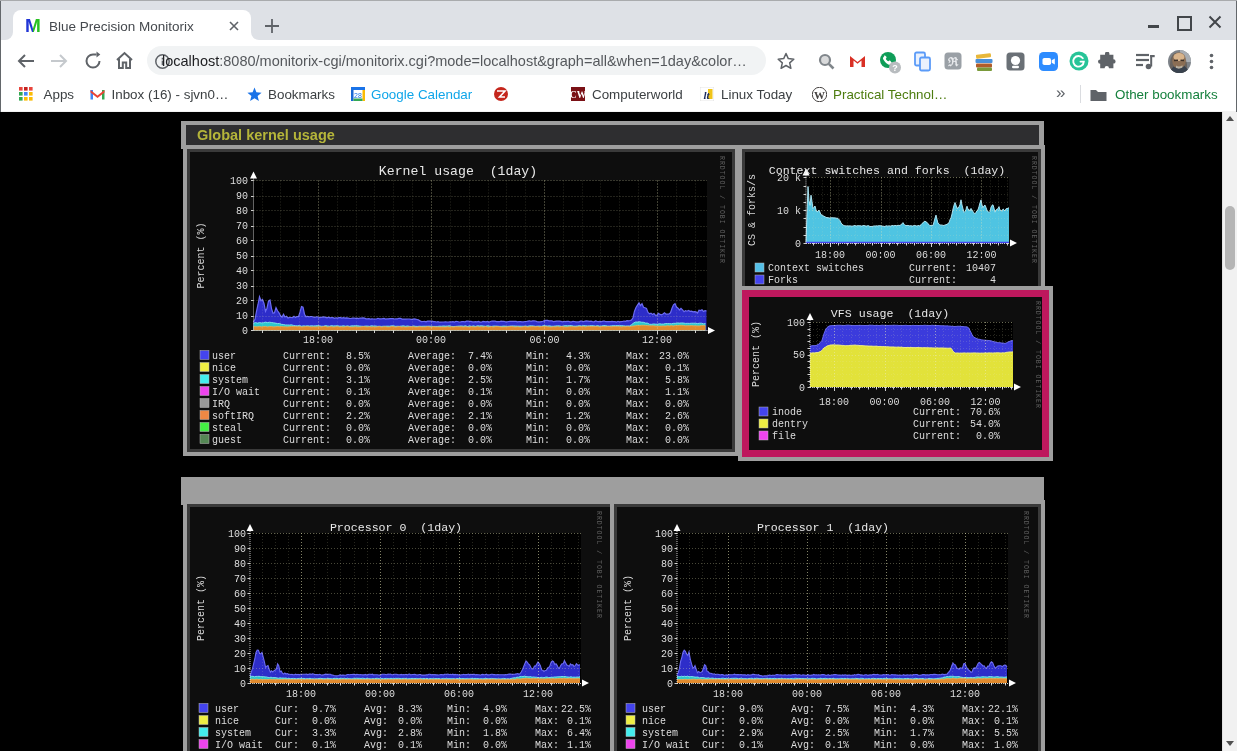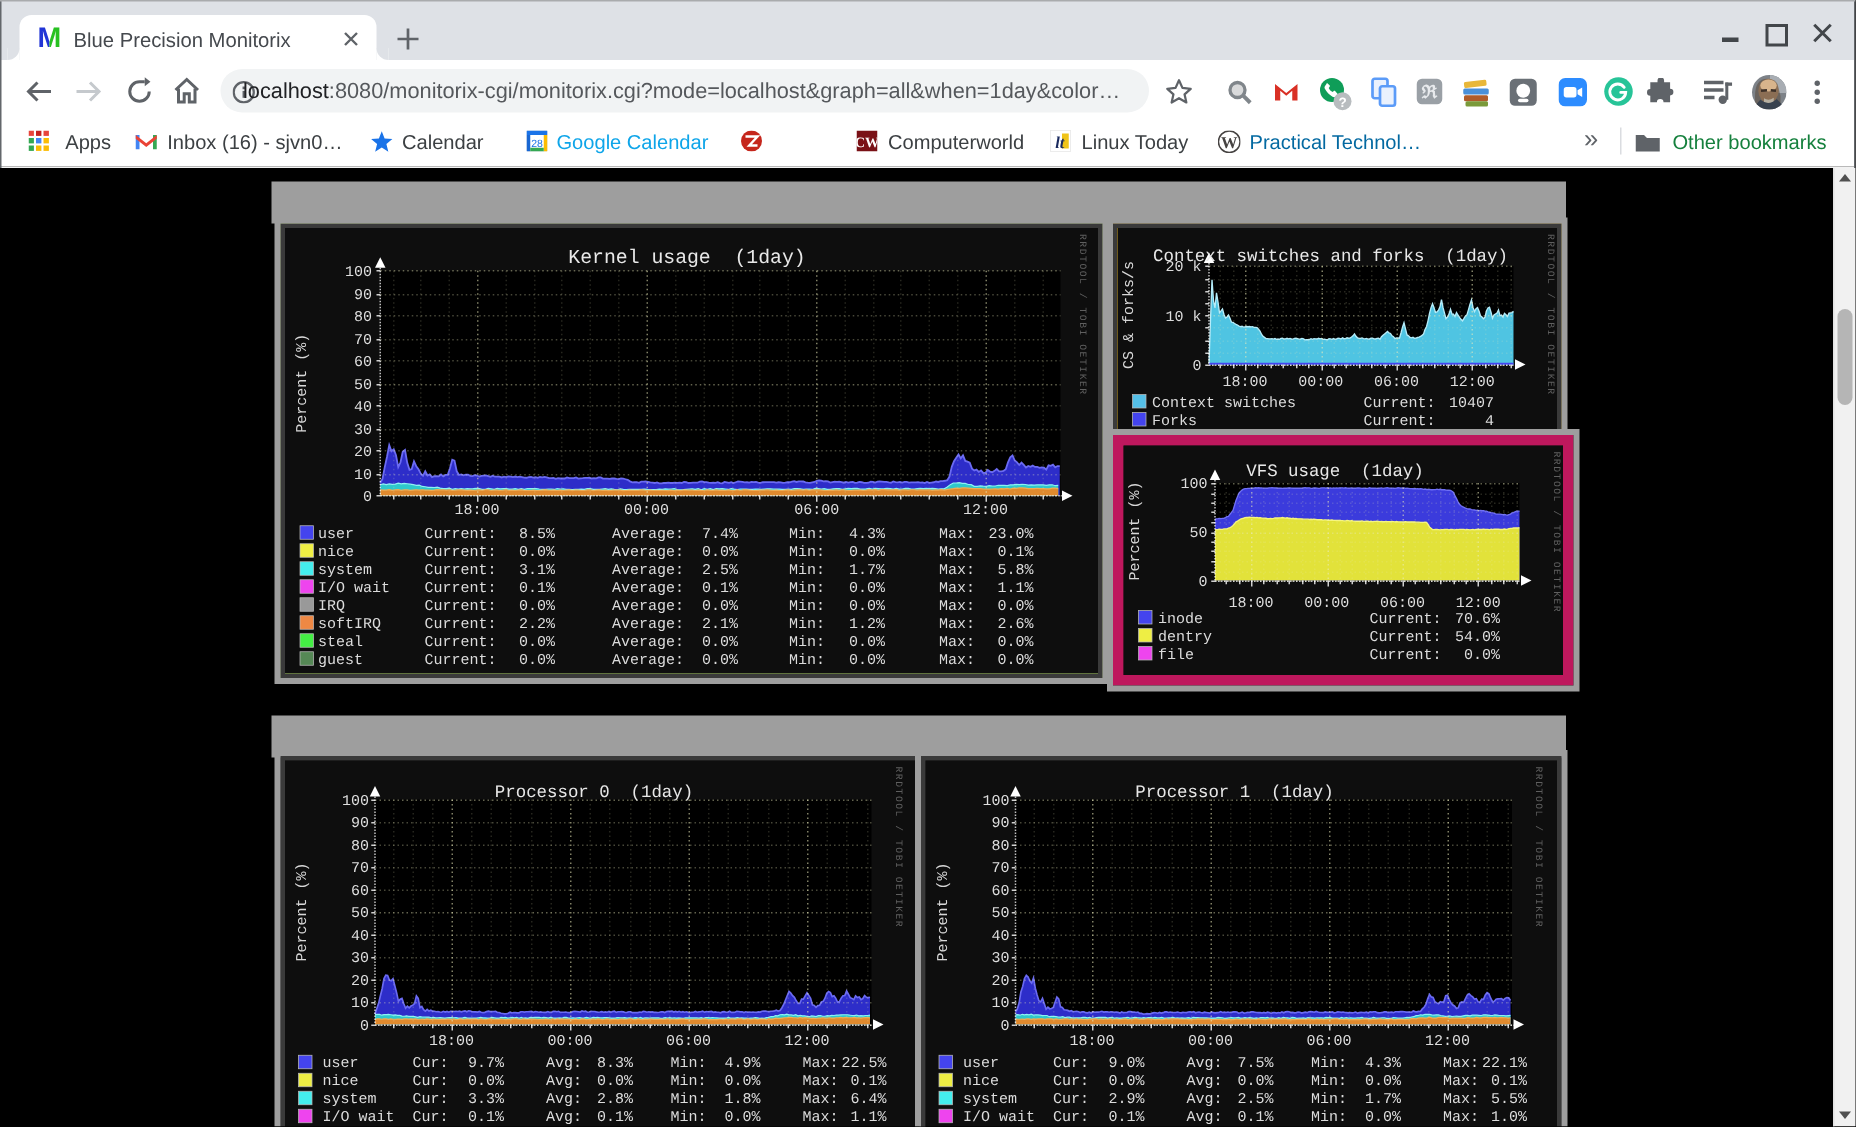--- a/index.html
+++ b/index.html
@@ -147,21 +147,21 @@
 <svg style="position:absolute;left:90px;top:88px;" width="15" height="12">
     <path d="M0.5,11.5 L0.5,2 L3,2 L3,11.5 Z" fill="#4285f4"></path>
     <path d="M12,11.5 L12,2 L14.5,2 L14.5,11.5 Z" fill="#34a853"></path>
     <path d="M0.5,2 L7.5,7.5 L14.5,2 L14.5,4.5 L7.5,10 L0.5,4.5 Z" fill="#ea4335"></path>
     <path d="M0.5,1.8 L2.2,0.8 L7.5,5 L12.8,0.8 L14.5,1.8 L7.5,7.3 Z" fill="#c5221f" opacity="0.0"></path>
   </svg>
 <div style="position:absolute;left:111.5px;top:87px;font:13.4px 'Liberation Sans', sans-serif;color:#3c4043;white-space:nowrap;">Inbox (16) - sjvn0…</div>
 <svg style="position:absolute;left:247px;top:86.5px;" width="15" height="15">
     <path d="M7.5,0.5 L9.4,5.3 L14.6,5.7 L10.6,9 L11.9,14.1 L7.5,11.3 L3.1,14.1 L4.4,9 L0.4,5.7 L5.6,5.3 Z" fill="#1a73e8"></path>
   </svg>
-<div style="position:absolute;left:268px;top:87px;font:13.4px 'Liberation Sans', sans-serif;color:#3c4043;white-space:nowrap;">Calendar</div>
+<div style="position:absolute;left:268px;top:87px;font:13.4px 'Liberation Sans', sans-serif;color:#3c4043;white-space:nowrap;">Bookmarks</div>
 <svg style="position:absolute;left:351px;top:87px;" width="14" height="14">
     <rect x="0" y="0" width="14" height="14" rx="1" fill="#fff" stroke="#dadce0" stroke-width="0.5"></rect>
     <rect x="0" y="0" width="14" height="3" fill="#1a73e8"></rect>
     <rect x="0" y="3" width="2.5" height="11" fill="#1967d2"></rect>
     <rect x="11.5" y="3" width="2.5" height="11" fill="#fbbc04"></rect>
     <rect x="2.5" y="11.5" width="9" height="2.5" fill="#34a853"></rect>
     <text x="7" y="10.8" text-anchor="middle" font-size="7" fill="#1a73e8" font-family="'Liberation Sans'">28</text>
   </svg>
 <div style="position:absolute;left:371px;top:87px;font:13.4px 'Liberation Sans', sans-serif;color:#0ea5e9;white-space:nowrap;">Google Calendar</div>
 <svg style="position:absolute;left:494px;top:87px;" width="14" height="14">
@@ -177,31 +177,34 @@
 <svg style="position:absolute;left:700px;top:87px;" width="14" height="14">
     <rect width="14" height="14" fill="#fff" stroke="#ccc" stroke-width="0.5"></rect>
     <rect x="8" y="2" width="4.5" height="10" fill="#f0c419"></rect>
     <text x="6.5" y="11.5" text-anchor="middle" font-size="11" font-weight="bold" font-style="italic" fill="#1a2a5e" font-family="'Liberation Serif'">lt</text>
   </svg>
 <div style="position:absolute;left:721px;top:87px;font:13.4px 'Liberation Sans', sans-serif;color:#3c4043;white-space:nowrap;">Linux Today</div>
 <svg style="position:absolute;left:812px;top:86.5px;" width="15" height="15">
     <circle cx="7.5" cy="7.5" r="7.2" fill="#fff" stroke="#464342" stroke-width="1"></circle>
     <text x="7.5" y="11.5" text-anchor="middle" font-size="11" font-weight="bold" fill="#464342" font-family="'Liberation Serif'">W</text>
   </svg>
-<div style="position:absolute;left:833px;top:87px;font:13.4px 'Liberation Sans', sans-serif;color:#0369a1;white-space:nowrap;text-align:right;">Practical Technol…</div>
+<div style="position:absolute;left:833px;top:87px;font:13.4px 'Liberation Sans', sans-serif;color:#4d7c0f;white-space:nowrap;text-align:right;">Practical Technol…</div>
 <div style="position:absolute;left:1056px;top:83px;font:17px 'Liberation Sans', sans-serif;color:#5f6368;">»</div>
 <div style="position:absolute;left:1080px;top:85px;width:1px;height:18px;background:#dadce0;"></div>
 <svg style="position:absolute;left:1090px;top:87.5px;" width="17" height="14">
     <path d="M0.5,2 L6,2 L8,4 L16.5,4 L16.5,13 L0.5,13 Z" fill="#5f6368"></path>
   </svg>
 <div style="position:absolute;left:1115px;top:87px;font:13.4px 'Liberation Sans', sans-serif;color:#15803d;white-space:nowrap;">Other bookmarks</div>
 <div style="position:absolute;left:0;top:112px;width:1222px;height:639px;background:#000;overflow:hidden;">
     <div style="position:absolute;left:181px;top:9px;width:863px;height:28px;background:#9e9e9e;"></div>
+    <div style="position:absolute;left:186px;top:13px;width:853px;height:19.5px;background:#2e2e30;">
+      <div style="padding:1.5px 0 0 11px;font:bold 14.5px 'Liberation Sans', sans-serif;color:#b5b53a;white-space:nowrap;">Global kernel usage</div>
+    </div>
     <div style="position:absolute;left:181px;top:365px;width:863px;height:28px;background:#9e9e9e;"></div>
-    <div style="position:absolute;left:187px;top:37px;width:542px;height:297px;background:#bef264;border:3px solid #3a3a3a;outline:4px solid #9e9e9e;"><svg width="542" height="297" font-family="'Liberation Mono', monospace">
+    <div style="position:absolute;left:187px;top:37px;width:542px;height:297px;background:#e5e5e5;border:3px solid #3a3a3a;outline:4px solid #9e9e9e;"><svg width="542" height="297" font-family="'Liberation Mono', monospace">
         <rect width="542" height="297" fill="#0e0e0e"></rect>
         <rect x="63.5" y="28.5" width="453.5" height="150.0" fill="#000"></rect>
         <path d="M 63.5,178.5 L 63.5,169.9 L 65.0,167.3 L 66.5,159.4 L 68.0,152.5 L 69.5,144.7 L 71.0,148.8 L 72.5,147.5 L 74.0,151.5 L 75.5,159.4 L 77.0,156.2 L 78.5,149.2 L 80.0,148.0 L 81.5,156.6 L 83.0,161.2 L 84.5,160.7 L 86.0,155.6 L 87.5,158.8 L 89.0,160.9 L 90.5,163.7 L 92.0,165.2 L 93.5,162.2 L 95.0,165.0 L 96.5,164.3 L 98.0,166.1 L 99.5,165.4 L 101.0,165.5 L 102.5,165.6 L 104.0,164.3 L 105.5,165.6 L 107.0,164.6 L 108.5,164.6 L 110.0,160.2 L 111.5,154.5 L 113.0,155.1 L 114.5,162.2 L 116.0,164.7 L 117.5,164.3 L 119.0,164.9 L 120.5,164.5 L 122.0,164.5 L 123.5,165.2 L 125.0,165.4 L 126.5,164.8 L 128.0,165.0 L 129.5,165.7 L 131.0,165.3 L 132.5,165.1 L 134.0,164.9 L 135.5,165.4 L 137.0,165.9 L 138.5,165.1 L 140.0,165.8 L 141.5,165.7 L 143.0,165.7 L 144.5,166.3 L 146.0,165.8 L 147.5,166.1 L 149.0,165.6 L 150.5,165.7 L 152.0,166.1 L 153.5,165.7 L 155.0,166.1 L 156.5,165.8 L 158.0,166.1 L 159.5,166.4 L 161.0,166.5 L 162.5,166.1 L 164.0,166.0 L 165.5,166.4 L 167.0,166.1 L 168.5,166.6 L 170.0,166.0 L 171.5,166.2 L 173.0,165.9 L 174.5,166.2 L 176.0,166.8 L 177.5,166.8 L 179.0,166.6 L 180.5,167.2 L 182.0,166.8 L 183.5,167.0 L 185.0,167.0 L 186.5,167.0 L 188.0,166.3 L 189.5,166.8 L 191.0,166.8 L 192.5,166.7 L 194.0,166.3 L 195.5,167.1 L 197.0,166.9 L 198.5,166.8 L 200.0,166.6 L 201.5,166.6 L 203.0,166.5 L 204.5,167.0 L 206.0,166.8 L 207.5,166.9 L 209.0,166.3 L 210.5,166.3 L 212.0,167.1 L 213.5,167.1 L 215.0,167.1 L 216.5,167.2 L 218.0,167.0 L 219.5,167.0 L 221.0,167.3 L 222.5,167.4 L 224.0,166.9 L 225.5,167.1 L 227.0,167.5 L 228.5,167.9 L 230.0,168.9 L 231.5,169.6 L 233.0,169.5 L 234.5,169.4 L 236.0,169.9 L 237.5,169.1 L 239.0,169.1 L 240.5,169.0 L 242.0,169.2 L 243.5,169.6 L 245.0,169.7 L 246.5,170.0 L 248.0,169.6 L 249.5,170.2 L 251.0,170.2 L 252.5,170.0 L 254.0,170.0 L 255.5,169.8 L 257.0,170.0 L 258.5,170.0 L 260.0,169.8 L 261.5,169.9 L 263.0,169.7 L 264.5,170.0 L 266.0,169.3 L 267.5,169.5 L 269.0,170.0 L 270.5,169.9 L 272.0,169.7 L 273.5,169.7 L 275.0,169.8 L 276.5,169.1 L 278.0,169.0 L 279.5,169.4 L 281.0,169.4 L 282.5,169.8 L 284.0,169.9 L 285.5,169.7 L 287.0,169.9 L 288.5,169.4 L 290.0,170.1 L 291.5,170.2 L 293.0,169.3 L 294.5,169.6 L 296.0,169.9 L 297.5,169.5 L 299.0,170.0 L 300.5,169.5 L 302.0,169.0 L 303.5,169.1 L 305.0,169.2 L 306.5,169.6 L 308.0,169.5 L 309.5,169.7 L 311.0,169.2 L 312.5,169.4 L 314.0,169.3 L 315.5,169.8 L 317.0,169.9 L 318.5,169.5 L 320.0,169.4 L 321.5,169.4 L 323.0,169.4 L 324.5,169.4 L 326.0,169.4 L 327.5,169.8 L 329.0,169.5 L 330.5,169.6 L 332.0,169.9 L 333.5,169.8 L 335.0,169.5 L 336.5,169.5 L 338.0,169.1 L 339.5,168.8 L 341.0,169.3 L 342.5,168.9 L 344.0,168.9 L 345.5,169.0 L 347.0,169.6 L 348.5,169.8 L 350.0,169.9 L 351.5,169.6 L 353.0,169.3 L 354.5,168.6 L 356.0,168.3 L 357.5,168.4 L 359.0,168.9 L 360.5,168.8 L 362.0,168.9 L 363.5,169.7 L 365.0,169.4 L 366.5,169.1 L 368.0,169.2 L 369.5,169.1 L 371.0,169.4 L 372.5,169.8 L 374.0,169.3 L 375.5,169.7 L 377.0,169.4 L 378.5,169.3 L 380.0,169.9 L 381.5,169.8 L 383.0,169.3 L 384.5,169.5 L 386.0,169.9 L 387.5,169.9 L 389.0,169.8 L 390.5,169.1 L 392.0,169.2 L 393.5,169.7 L 395.0,169.1 L 396.5,168.9 L 398.0,169.1 L 399.5,169.3 L 401.0,169.2 L 402.5,169.6 L 404.0,169.8 L 405.5,169.0 L 407.0,169.4 L 408.5,169.6 L 410.0,169.3 L 411.5,169.7 L 413.0,169.2 L 414.5,169.2 L 416.0,169.7 L 417.5,169.6 L 419.0,169.6 L 420.5,169.6 L 422.0,169.4 L 423.5,169.7 L 425.0,169.6 L 426.5,170.0 L 428.0,169.3 L 429.5,169.9 L 431.0,169.7 L 432.5,169.5 L 434.0,169.0 L 435.5,169.3 L 437.0,168.7 L 438.5,168.8 L 440.0,168.5 L 441.5,168.1 L 443.0,165.7 L 444.5,159.2 L 446.0,155.5 L 447.5,153.1 L 449.0,150.9 L 450.5,153.6 L 452.0,151.6 L 453.5,155.3 L 455.0,155.8 L 456.5,156.5 L 458.0,160.4 L 459.5,161.7 L 461.0,161.1 L 462.5,162.6 L 464.0,161.6 L 465.5,163.3 L 467.0,163.2 L 468.5,161.3 L 470.0,162.4 L 471.5,162.8 L 473.0,161.9 L 474.5,160.7 L 476.0,162.2 L 477.5,162.2 L 479.0,162.0 L 480.5,160.8 L 482.0,156.2 L 483.5,152.8 L 485.0,151.6 L 486.5,155.0 L 488.0,156.2 L 489.5,158.0 L 491.0,156.4 L 492.5,157.9 L 494.0,159.7 L 495.5,158.6 L 497.0,159.2 L 498.5,158.4 L 500.0,159.3 L 501.5,159.2 L 503.0,159.9 L 504.5,159.6 L 506.0,159.8 L 507.5,161.1 L 509.0,158.2 L 510.5,158.6 L 512.0,157.8 L 513.5,159.5 L 515.0,158.7 L 516.5,158.8 L 516.5,178.5 Z" fill="#2d2dc9"></path>
         <path d="M 63.5,169.9 L 65.0,167.3 L 66.5,159.4 L 68.0,152.5 L 69.5,144.7 L 71.0,148.8 L 72.5,147.5 L 74.0,151.5 L 75.5,159.4 L 77.0,156.2 L 78.5,149.2 L 80.0,148.0 L 81.5,156.6 L 83.0,161.2 L 84.5,160.7 L 86.0,155.6 L 87.5,158.8 L 89.0,160.9 L 90.5,163.7 L 92.0,165.2 L 93.5,162.2 L 95.0,165.0 L 96.5,164.3 L 98.0,166.1 L 99.5,165.4 L 101.0,165.5 L 102.5,165.6 L 104.0,164.3 L 105.5,165.6 L 107.0,164.6 L 108.5,164.6 L 110.0,160.2 L 111.5,154.5 L 113.0,155.1 L 114.5,162.2 L 116.0,164.7 L 117.5,164.3 L 119.0,164.9 L 120.5,164.5 L 122.0,164.5 L 123.5,165.2 L 125.0,165.4 L 126.5,164.8 L 128.0,165.0 L 129.5,165.7 L 131.0,165.3 L 132.5,165.1 L 134.0,164.9 L 135.5,165.4 L 137.0,165.9 L 138.5,165.1 L 140.0,165.8 L 141.5,165.7 L 143.0,165.7 L 144.5,166.3 L 146.0,165.8 L 147.5,166.1 L 149.0,165.6 L 150.5,165.7 L 152.0,166.1 L 153.5,165.7 L 155.0,166.1 L 156.5,165.8 L 158.0,166.1 L 159.5,166.4 L 161.0,166.5 L 162.5,166.1 L 164.0,166.0 L 165.5,166.4 L 167.0,166.1 L 168.5,166.6 L 170.0,166.0 L 171.5,166.2 L 173.0,165.9 L 174.5,166.2 L 176.0,166.8 L 177.5,166.8 L 179.0,166.6 L 180.5,167.2 L 182.0,166.8 L 183.5,167.0 L 185.0,167.0 L 186.5,167.0 L 188.0,166.3 L 189.5,166.8 L 191.0,166.8 L 192.5,166.7 L 194.0,166.3 L 195.5,167.1 L 197.0,166.9 L 198.5,166.8 L 200.0,166.6 L 201.5,166.6 L 203.0,166.5 L 204.5,167.0 L 206.0,166.8 L 207.5,166.9 L 209.0,166.3 L 210.5,166.3 L 212.0,167.1 L 213.5,167.1 L 215.0,167.1 L 216.5,167.2 L 218.0,167.0 L 219.5,167.0 L 221.0,167.3 L 222.5,167.4 L 224.0,166.9 L 225.5,167.1 L 227.0,167.5 L 228.5,167.9 L 230.0,168.9 L 231.5,169.6 L 233.0,169.5 L 234.5,169.4 L 236.0,169.9 L 237.5,169.1 L 239.0,169.1 L 240.5,169.0 L 242.0,169.2 L 243.5,169.6 L 245.0,169.7 L 246.5,170.0 L 248.0,169.6 L 249.5,170.2 L 251.0,170.2 L 252.5,170.0 L 254.0,170.0 L 255.5,169.8 L 257.0,170.0 L 258.5,170.0 L 260.0,169.8 L 261.5,169.9 L 263.0,169.7 L 264.5,170.0 L 266.0,169.3 L 267.5,169.5 L 269.0,170.0 L 270.5,169.9 L 272.0,169.7 L 273.5,169.7 L 275.0,169.8 L 276.5,169.1 L 278.0,169.0 L 279.5,169.4 L 281.0,169.4 L 282.5,169.8 L 284.0,169.9 L 285.5,169.7 L 287.0,169.9 L 288.5,169.4 L 290.0,170.1 L 291.5,170.2 L 293.0,169.3 L 294.5,169.6 L 296.0,169.9 L 297.5,169.5 L 299.0,170.0 L 300.5,169.5 L 302.0,169.0 L 303.5,169.1 L 305.0,169.2 L 306.5,169.6 L 308.0,169.5 L 309.5,169.7 L 311.0,169.2 L 312.5,169.4 L 314.0,169.3 L 315.5,169.8 L 317.0,169.9 L 318.5,169.5 L 320.0,169.4 L 321.5,169.4 L 323.0,169.4 L 324.5,169.4 L 326.0,169.4 L 327.5,169.8 L 329.0,169.5 L 330.5,169.6 L 332.0,169.9 L 333.5,169.8 L 335.0,169.5 L 336.5,169.5 L 338.0,169.1 L 339.5,168.8 L 341.0,169.3 L 342.5,168.9 L 344.0,168.9 L 345.5,169.0 L 347.0,169.6 L 348.5,169.8 L 350.0,169.9 L 351.5,169.6 L 353.0,169.3 L 354.5,168.6 L 356.0,168.3 L 357.5,168.4 L 359.0,168.9 L 360.5,168.8 L 362.0,168.9 L 363.5,169.7 L 365.0,169.4 L 366.5,169.1 L 368.0,169.2 L 369.5,169.1 L 371.0,169.4 L 372.5,169.8 L 374.0,169.3 L 375.5,169.7 L 377.0,169.4 L 378.5,169.3 L 380.0,169.9 L 381.5,169.8 L 383.0,169.3 L 384.5,169.5 L 386.0,169.9 L 387.5,169.9 L 389.0,169.8 L 390.5,169.1 L 392.0,169.2 L 393.5,169.7 L 395.0,169.1 L 396.5,168.9 L 398.0,169.1 L 399.5,169.3 L 401.0,169.2 L 402.5,169.6 L 404.0,169.8 L 405.5,169.0 L 407.0,169.4 L 408.5,169.6 L 410.0,169.3 L 411.5,169.7 L 413.0,169.2 L 414.5,169.2 L 416.0,169.7 L 417.5,169.6 L 419.0,169.6 L 420.5,169.6 L 422.0,169.4 L 423.5,169.7 L 425.0,169.6 L 426.5,170.0 L 428.0,169.3 L 429.5,169.9 L 431.0,169.7 L 432.5,169.5 L 434.0,169.0 L 435.5,169.3 L 437.0,168.7 L 438.5,168.8 L 440.0,168.5 L 441.5,168.1 L 443.0,165.7 L 444.5,159.2 L 446.0,155.5 L 447.5,153.1 L 449.0,150.9 L 450.5,153.6 L 452.0,151.6 L 453.5,155.3 L 455.0,155.8 L 456.5,156.5 L 458.0,160.4 L 459.5,161.7 L 461.0,161.1 L 462.5,162.6 L 464.0,161.6 L 465.5,163.3 L 467.0,163.2 L 468.5,161.3 L 470.0,162.4 L 471.5,162.8 L 473.0,161.9 L 474.5,160.7 L 476.0,162.2 L 477.5,162.2 L 479.0,162.0 L 480.5,160.8 L 482.0,156.2 L 483.5,152.8 L 485.0,151.6 L 486.5,155.0 L 488.0,156.2 L 489.5,158.0 L 491.0,156.4 L 492.5,157.9 L 494.0,159.7 L 495.5,158.6 L 497.0,159.2 L 498.5,158.4 L 500.0,159.3 L 501.5,159.2 L 503.0,159.9 L 504.5,159.6 L 506.0,159.8 L 507.5,161.1 L 509.0,158.2 L 510.5,158.6 L 512.0,157.8 L 513.5,159.5 L 515.0,158.7 L 516.5,158.8" fill="none" stroke="#6b6bf2" stroke-width="1.2"></path>
         <path d="M 63.5,178.5 L 63.5,171.2 L 65.5,170.6 L 67.5,171.1 L 69.5,170.6 L 71.5,170.9 L 73.5,170.7 L 75.5,170.1 L 77.5,170.6 L 79.5,170.2 L 81.5,170.5 L 83.5,170.8 L 85.5,171.1 L 87.5,171.6 L 89.5,171.4 L 91.5,172.3 L 93.5,172.5 L 95.5,172.9 L 97.5,172.9 L 99.5,173.0 L 101.5,172.8 L 103.5,173.4 L 105.5,173.7 L 107.5,173.8 L 109.5,173.4 L 111.5,174.2 L 113.5,173.8 L 115.5,174.0 L 117.5,173.7 L 119.5,174.0 L 121.5,173.7 L 123.5,173.9 L 125.5,173.8 L 127.5,173.6 L 129.5,173.8 L 131.5,174.2 L 133.5,174.2 L 135.5,173.6 L 137.5,173.9 L 139.5,174.2 L 141.5,173.6 L 143.5,173.9 L 145.5,173.8 L 147.5,173.7 L 149.5,174.1 L 151.5,174.1 L 153.5,173.7 L 155.5,174.2 L 157.5,173.8 L 159.5,174.3 L 161.5,173.8 L 163.5,173.8 L 165.5,173.7 L 167.5,173.7 L 169.5,174.0 L 171.5,174.2 L 173.5,174.3 L 175.5,174.0 L 177.5,174.0 L 179.5,174.3 L 181.5,173.7 L 183.5,174.0 L 185.5,173.9 L 187.5,174.3 L 189.5,174.2 L 191.5,174.4 L 193.5,174.2 L 195.5,174.2 L 197.5,174.1 L 199.5,174.2 L 201.5,173.8 L 203.5,173.8 L 205.5,174.3 L 207.5,174.2 L 209.5,174.3 L 211.5,174.0 L 213.5,173.8 L 215.5,174.3 L 217.5,173.9 L 219.5,174.3 L 221.5,174.5 L 223.5,173.9 L 225.5,174.3 L 227.5,174.4 L 229.5,174.2 L 231.5,174.3 L 233.5,174.2 L 235.5,174.2 L 237.5,174.2 L 239.5,174.1 L 241.5,174.3 L 243.5,174.4 L 245.5,174.4 L 247.5,174.4 L 249.5,174.1 L 251.5,174.2 L 253.5,173.9 L 255.5,174.1 L 257.5,174.0 L 259.5,173.7 L 261.5,174.4 L 263.5,174.5 L 265.5,174.4 L 267.5,174.2 L 269.5,174.0 L 271.5,173.9 L 273.5,174.2 L 275.5,173.7 L 277.5,174.5 L 279.5,173.8 L 281.5,174.3 L 283.5,173.8 L 285.5,174.4 L 287.5,173.7 L 289.5,173.9 L 291.5,173.7 L 293.5,174.0 L 295.5,174.3 L 297.5,173.7 L 299.5,174.1 L 301.5,174.4 L 303.5,174.0 L 305.5,174.0 L 307.5,174.1 L 309.5,174.3 L 311.5,174.3 L 313.5,174.0 L 315.5,174.1 L 317.5,174.3 L 319.5,174.1 L 321.5,173.9 L 323.5,173.9 L 325.5,174.0 L 327.5,174.1 L 329.5,174.1 L 331.5,174.2 L 333.5,174.2 L 335.5,174.0 L 337.5,174.3 L 339.5,173.8 L 341.5,173.8 L 343.5,173.9 L 345.5,174.3 L 347.5,174.1 L 349.5,174.0 L 351.5,174.3 L 353.5,173.6 L 355.5,173.8 L 357.5,174.0 L 359.5,173.8 L 361.5,174.2 L 363.5,174.2 L 365.5,173.9 L 367.5,173.8 L 369.5,173.8 L 371.5,174.3 L 373.5,173.9 L 375.5,173.6 L 377.5,173.8 L 379.5,173.6 L 381.5,173.6 L 383.5,174.1 L 385.5,174.1 L 387.5,173.9 L 389.5,173.6 L 391.5,174.0 L 393.5,173.6 L 395.5,173.7 L 397.5,173.9 L 399.5,173.8 L 401.5,173.6 L 403.5,173.7 L 405.5,174.1 L 407.5,173.6 L 409.5,174.1 L 411.5,174.0 L 413.5,173.5 L 415.5,173.6 L 417.5,174.0 L 419.5,174.0 L 421.5,173.8 L 423.5,173.6 L 425.5,173.7 L 427.5,173.5 L 429.5,173.7 L 431.5,173.6 L 433.5,173.8 L 435.5,174.0 L 437.5,173.9 L 439.5,173.9 L 441.5,172.7 L 443.5,171.1 L 445.5,170.0 L 447.5,170.0 L 449.5,169.7 L 451.5,170.2 L 453.5,170.3 L 455.5,171.0 L 457.5,171.1 L 459.5,172.2 L 461.5,172.3 L 463.5,171.9 L 465.5,172.1 L 467.5,172.2 L 469.5,171.7 L 471.5,172.0 L 473.5,172.0 L 475.5,171.5 L 477.5,171.6 L 479.5,171.6 L 481.5,171.8 L 483.5,171.3 L 485.5,171.3 L 487.5,170.9 L 489.5,171.1 L 491.5,170.9 L 493.5,171.0 L 495.5,171.4 L 497.5,171.3 L 499.5,171.4 L 501.5,171.2 L 503.5,171.2 L 505.5,171.2 L 507.5,171.6 L 509.5,171.2 L 511.5,171.2 L 513.5,171.8 L 515.5,171.6 L 515.5,178.5 Z" fill="#2ec8cc"></path>
         <path d="M 63.5,171.2 L 65.5,170.6 L 67.5,171.1 L 69.5,170.6 L 71.5,170.9 L 73.5,170.7 L 75.5,170.1 L 77.5,170.6 L 79.5,170.2 L 81.5,170.5 L 83.5,170.8 L 85.5,171.1 L 87.5,171.6 L 89.5,171.4 L 91.5,172.3 L 93.5,172.5 L 95.5,172.9 L 97.5,172.9 L 99.5,173.0 L 101.5,172.8 L 103.5,173.4 L 105.5,173.7 L 107.5,173.8 L 109.5,173.4 L 111.5,174.2 L 113.5,173.8 L 115.5,174.0 L 117.5,173.7 L 119.5,174.0 L 121.5,173.7 L 123.5,173.9 L 125.5,173.8 L 127.5,173.6 L 129.5,173.8 L 131.5,174.2 L 133.5,174.2 L 135.5,173.6 L 137.5,173.9 L 139.5,174.2 L 141.5,173.6 L 143.5,173.9 L 145.5,173.8 L 147.5,173.7 L 149.5,174.1 L 151.5,174.1 L 153.5,173.7 L 155.5,174.2 L 157.5,173.8 L 159.5,174.3 L 161.5,173.8 L 163.5,173.8 L 165.5,173.7 L 167.5,173.7 L 169.5,174.0 L 171.5,174.2 L 173.5,174.3 L 175.5,174.0 L 177.5,174.0 L 179.5,174.3 L 181.5,173.7 L 183.5,174.0 L 185.5,173.9 L 187.5,174.3 L 189.5,174.2 L 191.5,174.4 L 193.5,174.2 L 195.5,174.2 L 197.5,174.1 L 199.5,174.2 L 201.5,173.8 L 203.5,173.8 L 205.5,174.3 L 207.5,174.2 L 209.5,174.3 L 211.5,174.0 L 213.5,173.8 L 215.5,174.3 L 217.5,173.9 L 219.5,174.3 L 221.5,174.5 L 223.5,173.9 L 225.5,174.3 L 227.5,174.4 L 229.5,174.2 L 231.5,174.3 L 233.5,174.2 L 235.5,174.2 L 237.5,174.2 L 239.5,174.1 L 241.5,174.3 L 243.5,174.4 L 245.5,174.4 L 247.5,174.4 L 249.5,174.1 L 251.5,174.2 L 253.5,173.9 L 255.5,174.1 L 257.5,174.0 L 259.5,173.7 L 261.5,174.4 L 263.5,174.5 L 265.5,174.4 L 267.5,174.2 L 269.5,174.0 L 271.5,173.9 L 273.5,174.2 L 275.5,173.7 L 277.5,174.5 L 279.5,173.8 L 281.5,174.3 L 283.5,173.8 L 285.5,174.4 L 287.5,173.7 L 289.5,173.9 L 291.5,173.7 L 293.5,174.0 L 295.5,174.3 L 297.5,173.7 L 299.5,174.1 L 301.5,174.4 L 303.5,174.0 L 305.5,174.0 L 307.5,174.1 L 309.5,174.3 L 311.5,174.3 L 313.5,174.0 L 315.5,174.1 L 317.5,174.3 L 319.5,174.1 L 321.5,173.9 L 323.5,173.9 L 325.5,174.0 L 327.5,174.1 L 329.5,174.1 L 331.5,174.2 L 333.5,174.2 L 335.5,174.0 L 337.5,174.3 L 339.5,173.8 L 341.5,173.8 L 343.5,173.9 L 345.5,174.3 L 347.5,174.1 L 349.5,174.0 L 351.5,174.3 L 353.5,173.6 L 355.5,173.8 L 357.5,174.0 L 359.5,173.8 L 361.5,174.2 L 363.5,174.2 L 365.5,173.9 L 367.5,173.8 L 369.5,173.8 L 371.5,174.3 L 373.5,173.9 L 375.5,173.6 L 377.5,173.8 L 379.5,173.6 L 381.5,173.6 L 383.5,174.1 L 385.5,174.1 L 387.5,173.9 L 389.5,173.6 L 391.5,174.0 L 393.5,173.6 L 395.5,173.7 L 397.5,173.9 L 399.5,173.8 L 401.5,173.6 L 403.5,173.7 L 405.5,174.1 L 407.5,173.6 L 409.5,174.1 L 411.5,174.0 L 413.5,173.5 L 415.5,173.6 L 417.5,174.0 L 419.5,174.0 L 421.5,173.8 L 423.5,173.6 L 425.5,173.7 L 427.5,173.5 L 429.5,173.7 L 431.5,173.6 L 433.5,173.8 L 435.5,174.0 L 437.5,173.9 L 439.5,173.9 L 441.5,172.7 L 443.5,171.1 L 445.5,170.0 L 447.5,170.0 L 449.5,169.7 L 451.5,170.2 L 453.5,170.3 L 455.5,171.0 L 457.5,171.1 L 459.5,172.2 L 461.5,172.3 L 463.5,171.9 L 465.5,172.1 L 467.5,172.2 L 469.5,171.7 L 471.5,172.0 L 473.5,172.0 L 475.5,171.5 L 477.5,171.6 L 479.5,171.6 L 481.5,171.8 L 483.5,171.3 L 485.5,171.3 L 487.5,170.9 L 489.5,171.1 L 491.5,170.9 L 493.5,171.0 L 495.5,171.4 L 497.5,171.3 L 499.5,171.4 L 501.5,171.2 L 503.5,171.2 L 505.5,171.2 L 507.5,171.6 L 509.5,171.2 L 511.5,171.2 L 513.5,171.8 L 515.5,171.6" fill="none" stroke="#8ef2f2" stroke-width="0.8"></path>
         <path d="M 63.5,178.5 L 63.5,174.6 L 65.5,174.7 L 67.5,174.8 L 69.5,174.4 L 71.5,174.9 L 73.5,174.6 L 75.5,174.4 L 77.5,174.9 L 79.5,174.6 L 81.5,174.6 L 83.5,174.9 L 85.5,174.7 L 87.5,174.5 L 89.5,174.7 L 91.5,174.5 L 93.5,174.8 L 95.5,174.8 L 97.5,174.9 L 99.5,174.7 L 101.5,174.4 L 103.5,174.6 L 105.5,174.5 L 107.5,174.7 L 109.5,174.5 L 111.5,174.9 L 113.5,174.8 L 115.5,174.6 L 117.5,174.6 L 119.5,174.7 L 121.5,174.9 L 123.5,174.8 L 125.5,174.9 L 127.5,174.8 L 129.5,174.6 L 131.5,174.9 L 133.5,174.5 L 135.5,174.5 L 137.5,175.0 L 139.5,174.8 L 141.5,174.7 L 143.5,175.0 L 145.5,174.8 L 147.5,174.5 L 149.5,175.0 L 151.5,174.7 L 153.5,175.0 L 155.5,174.7 L 157.5,174.6 L 159.5,174.9 L 161.5,175.0 L 163.5,175.0 L 165.5,174.8 L 167.5,175.0 L 169.5,175.0 L 171.5,174.8 L 173.5,174.6 L 175.5,174.8 L 177.5,174.9 L 179.5,174.7 L 181.5,175.0 L 183.5,174.8 L 185.5,175.0 L 187.5,174.8 L 189.5,174.6 L 191.5,175.1 L 193.5,174.8 L 195.5,174.8 L 197.5,175.0 L 199.5,175.0 L 201.5,174.6 L 203.5,174.6 L 205.5,175.1 L 207.5,174.7 L 209.5,174.6 L 211.5,175.0 L 213.5,174.8 L 215.5,175.1 L 217.5,174.9 L 219.5,174.8 L 221.5,174.8 L 223.5,174.7 L 225.5,175.1 L 227.5,175.0 L 229.5,174.7 L 231.5,174.9 L 233.5,174.9 L 235.5,174.9 L 237.5,174.6 L 239.5,174.8 L 241.5,175.1 L 243.5,174.7 L 245.5,175.0 L 247.5,174.9 L 249.5,175.0 L 251.5,174.9 L 253.5,175.0 L 255.5,175.1 L 257.5,174.8 L 259.5,175.1 L 261.5,174.7 L 263.5,175.1 L 265.5,174.7 L 267.5,174.7 L 269.5,174.8 L 271.5,174.7 L 273.5,175.0 L 275.5,174.7 L 277.5,174.9 L 279.5,175.0 L 281.5,174.6 L 283.5,174.9 L 285.5,174.9 L 287.5,174.6 L 289.5,174.9 L 291.5,174.7 L 293.5,175.0 L 295.5,174.6 L 297.5,174.9 L 299.5,175.0 L 301.5,174.5 L 303.5,175.0 L 305.5,174.6 L 307.5,174.5 L 309.5,174.7 L 311.5,175.0 L 313.5,175.0 L 315.5,174.9 L 317.5,174.8 L 319.5,174.7 L 321.5,174.5 L 323.5,174.8 L 325.5,175.0 L 327.5,174.7 L 329.5,175.0 L 331.5,175.0 L 333.5,174.7 L 335.5,174.6 L 337.5,175.0 L 339.5,174.8 L 341.5,174.6 L 343.5,174.6 L 345.5,174.8 L 347.5,174.5 L 349.5,174.9 L 351.5,174.6 L 353.5,174.6 L 355.5,174.5 L 357.5,174.7 L 359.5,174.9 L 361.5,175.0 L 363.5,174.7 L 365.5,174.9 L 367.5,174.6 L 369.5,174.9 L 371.5,174.5 L 373.5,174.8 L 375.5,175.0 L 377.5,174.9 L 379.5,174.7 L 381.5,174.7 L 383.5,174.7 L 385.5,174.9 L 387.5,174.7 L 389.5,174.4 L 391.5,174.7 L 393.5,174.4 L 395.5,174.9 L 397.5,174.4 L 399.5,174.4 L 401.5,174.6 L 403.5,174.6 L 405.5,174.6 L 407.5,174.4 L 409.5,174.9 L 411.5,174.6 L 413.5,174.6 L 415.5,174.7 L 417.5,174.5 L 419.5,174.5 L 421.5,174.8 L 423.5,174.5 L 425.5,174.6 L 427.5,174.6 L 429.5,174.5 L 431.5,174.9 L 433.5,174.6 L 435.5,174.7 L 437.5,174.4 L 439.5,174.7 L 441.5,174.2 L 443.5,174.0 L 445.5,173.8 L 447.5,173.4 L 449.5,173.6 L 451.5,173.3 L 453.5,173.3 L 455.5,173.4 L 457.5,173.6 L 459.5,173.8 L 461.5,173.8 L 463.5,173.7 L 465.5,174.0 L 467.5,174.1 L 469.5,174.1 L 471.5,174.0 L 473.5,173.9 L 475.5,174.1 L 477.5,173.7 L 479.5,173.9 L 481.5,173.6 L 483.5,174.0 L 485.5,173.4 L 487.5,173.6 L 489.5,173.3 L 491.5,173.3 L 493.5,173.4 L 495.5,173.8 L 497.5,173.7 L 499.5,173.7 L 501.5,173.5 L 503.5,173.8 L 505.5,173.8 L 507.5,173.9 L 509.5,173.9 L 511.5,173.4 L 513.5,173.4 L 515.5,173.8 L 515.5,178.5 Z" fill="#e08a2e"></path>
         <path d="M 63.5,174.6 L 65.5,174.7 L 67.5,174.8 L 69.5,174.4 L 71.5,174.9 L 73.5,174.6 L 75.5,174.4 L 77.5,174.9 L 79.5,174.6 L 81.5,174.6 L 83.5,174.9 L 85.5,174.7 L 87.5,174.5 L 89.5,174.7 L 91.5,174.5 L 93.5,174.8 L 95.5,174.8 L 97.5,174.9 L 99.5,174.7 L 101.5,174.4 L 103.5,174.6 L 105.5,174.5 L 107.5,174.7 L 109.5,174.5 L 111.5,174.9 L 113.5,174.8 L 115.5,174.6 L 117.5,174.6 L 119.5,174.7 L 121.5,174.9 L 123.5,174.8 L 125.5,174.9 L 127.5,174.8 L 129.5,174.6 L 131.5,174.9 L 133.5,174.5 L 135.5,174.5 L 137.5,175.0 L 139.5,174.8 L 141.5,174.7 L 143.5,175.0 L 145.5,174.8 L 147.5,174.5 L 149.5,175.0 L 151.5,174.7 L 153.5,175.0 L 155.5,174.7 L 157.5,174.6 L 159.5,174.9 L 161.5,175.0 L 163.5,175.0 L 165.5,174.8 L 167.5,175.0 L 169.5,175.0 L 171.5,174.8 L 173.5,174.6 L 175.5,174.8 L 177.5,174.9 L 179.5,174.7 L 181.5,175.0 L 183.5,174.8 L 185.5,175.0 L 187.5,174.8 L 189.5,174.6 L 191.5,175.1 L 193.5,174.8 L 195.5,174.8 L 197.5,175.0 L 199.5,175.0 L 201.5,174.6 L 203.5,174.6 L 205.5,175.1 L 207.5,174.7 L 209.5,174.6 L 211.5,175.0 L 213.5,174.8 L 215.5,175.1 L 217.5,174.9 L 219.5,174.8 L 221.5,174.8 L 223.5,174.7 L 225.5,175.1 L 227.5,175.0 L 229.5,174.7 L 231.5,174.9 L 233.5,174.9 L 235.5,174.9 L 237.5,174.6 L 239.5,174.8 L 241.5,175.1 L 243.5,174.7 L 245.5,175.0 L 247.5,174.9 L 249.5,175.0 L 251.5,174.9 L 253.5,175.0 L 255.5,175.1 L 257.5,174.8 L 259.5,175.1 L 261.5,174.7 L 263.5,175.1 L 265.5,174.7 L 267.5,174.7 L 269.5,174.8 L 271.5,174.7 L 273.5,175.0 L 275.5,174.7 L 277.5,174.9 L 279.5,175.0 L 281.5,174.6 L 283.5,174.9 L 285.5,174.9 L 287.5,174.6 L 289.5,174.9 L 291.5,174.7 L 293.5,175.0 L 295.5,174.6 L 297.5,174.9 L 299.5,175.0 L 301.5,174.5 L 303.5,175.0 L 305.5,174.6 L 307.5,174.5 L 309.5,174.7 L 311.5,175.0 L 313.5,175.0 L 315.5,174.9 L 317.5,174.8 L 319.5,174.7 L 321.5,174.5 L 323.5,174.8 L 325.5,175.0 L 327.5,174.7 L 329.5,175.0 L 331.5,175.0 L 333.5,174.7 L 335.5,174.6 L 337.5,175.0 L 339.5,174.8 L 341.5,174.6 L 343.5,174.6 L 345.5,174.8 L 347.5,174.5 L 349.5,174.9 L 351.5,174.6 L 353.5,174.6 L 355.5,174.5 L 357.5,174.7 L 359.5,174.9 L 361.5,175.0 L 363.5,174.7 L 365.5,174.9 L 367.5,174.6 L 369.5,174.9 L 371.5,174.5 L 373.5,174.8 L 375.5,175.0 L 377.5,174.9 L 379.5,174.7 L 381.5,174.7 L 383.5,174.7 L 385.5,174.9 L 387.5,174.7 L 389.5,174.4 L 391.5,174.7 L 393.5,174.4 L 395.5,174.9 L 397.5,174.4 L 399.5,174.4 L 401.5,174.6 L 403.5,174.6 L 405.5,174.6 L 407.5,174.4 L 409.5,174.9 L 411.5,174.6 L 413.5,174.6 L 415.5,174.7 L 417.5,174.5 L 419.5,174.5 L 421.5,174.8 L 423.5,174.5 L 425.5,174.6 L 427.5,174.6 L 429.5,174.5 L 431.5,174.9 L 433.5,174.6 L 435.5,174.7 L 437.5,174.4 L 439.5,174.7 L 441.5,174.2 L 443.5,174.0 L 445.5,173.8 L 447.5,173.4 L 449.5,173.6 L 451.5,173.3 L 453.5,173.3 L 455.5,173.4 L 457.5,173.6 L 459.5,173.8 L 461.5,173.8 L 463.5,173.7 L 465.5,174.0 L 467.5,174.1 L 469.5,174.1 L 471.5,174.0 L 473.5,173.9 L 475.5,174.1 L 477.5,173.7 L 479.5,173.9 L 481.5,173.6 L 483.5,174.0 L 485.5,173.4 L 487.5,173.6 L 489.5,173.3 L 491.5,173.3 L 493.5,173.4 L 495.5,173.8 L 497.5,173.7 L 499.5,173.7 L 501.5,173.5 L 503.5,173.8 L 505.5,173.8 L 507.5,173.9 L 509.5,173.9 L 511.5,173.4 L 513.5,173.4 L 515.5,173.8" fill="none" stroke="#eead55" stroke-width="0.8"></path>
         <line x1="63.5" y1="178.5" x2="517.0" y2="178.5" stroke="rgba(235,235,185,0.42)" stroke-width="1" stroke-dasharray="1,2"></line>
         <line x1="63.5" y1="164.5" x2="517.0" y2="164.5" stroke="rgba(235,235,185,0.3)" stroke-width="1" stroke-dasharray="1,2"></line>

